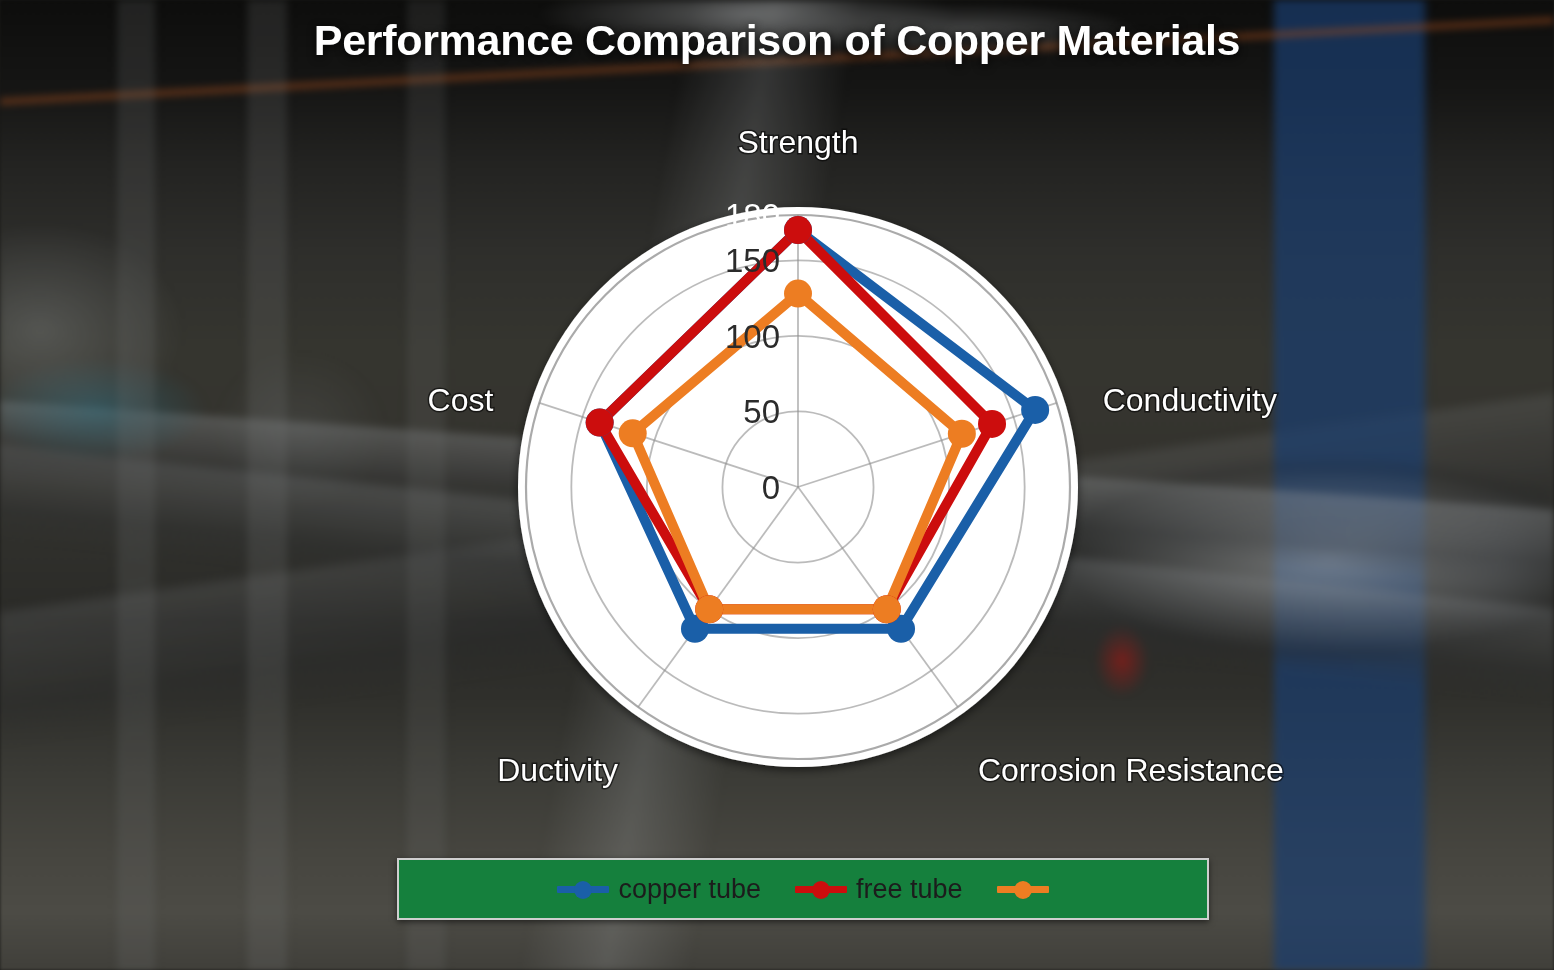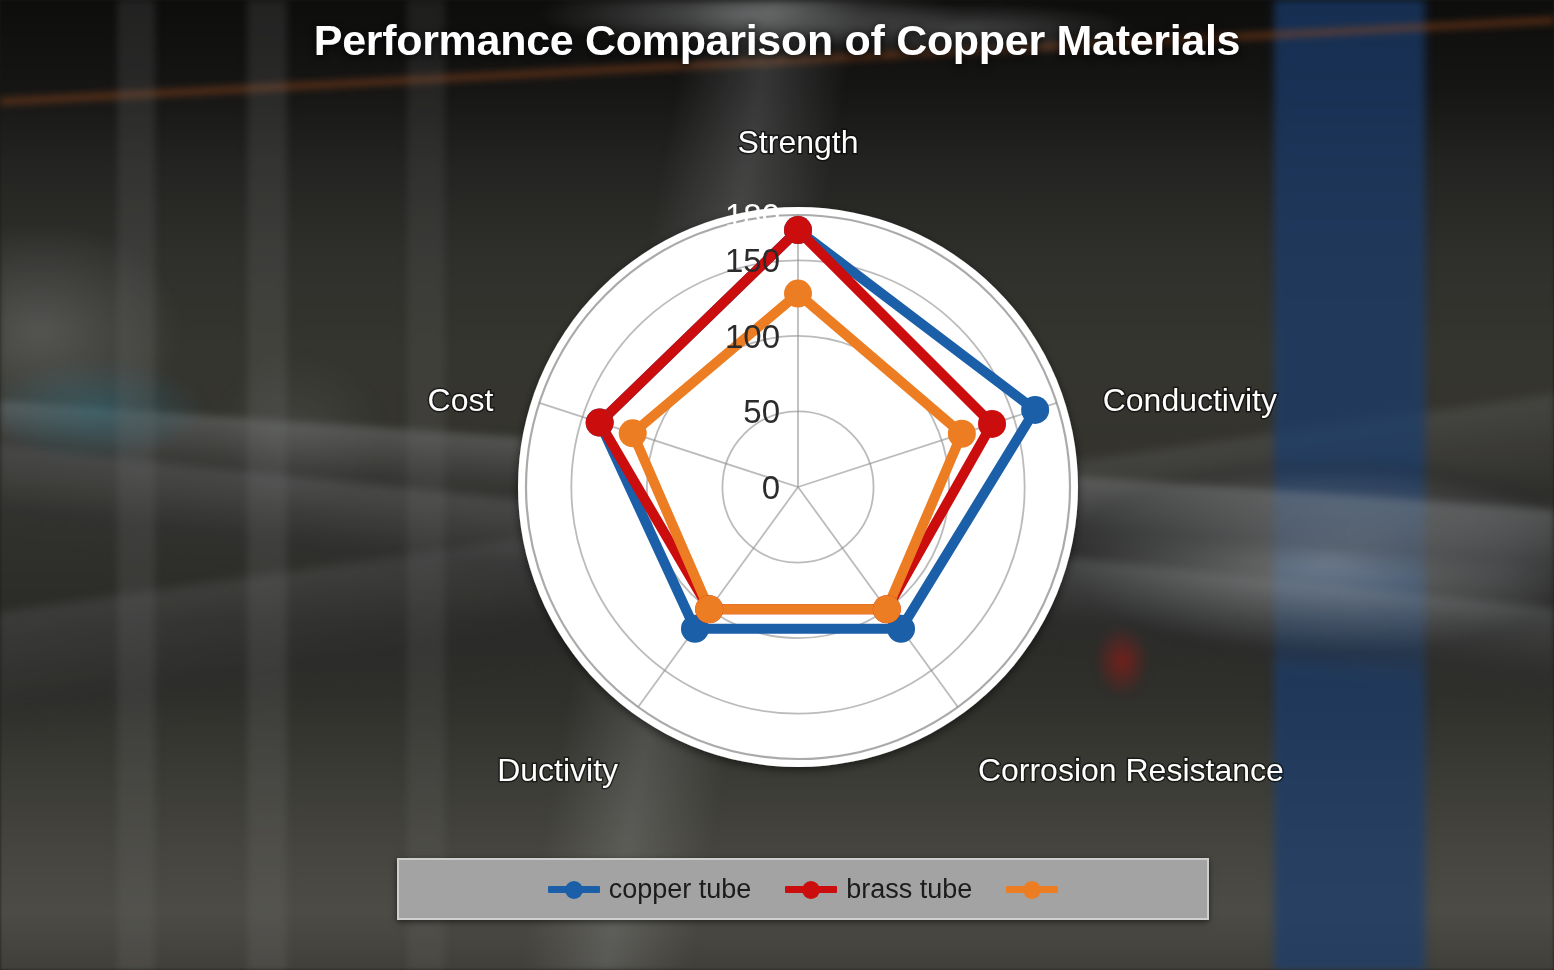--- a/index.html
+++ b/index.html
@@ -92,21 +92,21 @@
   .tick-label{
     fill:#2b2b2b;font-size:33px;font-family:"Liberation Sans",sans-serif;
     text-anchor:end;
   }
   .tick-label.on-dark{ fill:#ffffff; }
 
   
   #legend{
     position:absolute;left:397px;top:858px;
     width:812px;height:62px;
-    background:#a3a3a3;
+    background:#15803d;
     border:2px solid #cfcfcf;
     box-shadow:0 2px 6px rgba(0,0,0,.55);
     display:flex;align-items:center;justify-content:center;
     gap:34px;
     box-sizing:border-box;
   }
   .legend-item{display:flex;align-items:center;gap:9px;}
   .legend-marker{position:relative;width:52px;height:18px;display:block;}
   .legend-marker .lm-line{
     position:absolute;top:6px;left:0;width:52px;height:7px;border-radius:1px;
@@ -187,21 +187,21 @@
         <span class="lm-line" style="background: rgb(26, 95, 168);"></span>
         <span class="lm-dot" style="background: rgb(26, 95, 168);"></span>
       </span>
       <span class="legend-text">copper tube</span>
     </div>
     <div class="legend-item">
       <span class="legend-marker">
         <span class="lm-line" style="background: rgb(204, 13, 13);"></span>
         <span class="lm-dot" style="background: rgb(204, 13, 13);"></span>
       </span>
-      <span class="legend-text">brass tube</span>
+      <span class="legend-text">free tube</span>
     </div>
     <div class="legend-item">
       <span class="legend-marker">
         <span class="lm-line" style="background: rgb(237, 125, 34);"></span>
         <span class="lm-dot" style="background: rgb(237, 125, 34);"></span>
       </span>
     </div>
   </div>
 
 </body></html>

